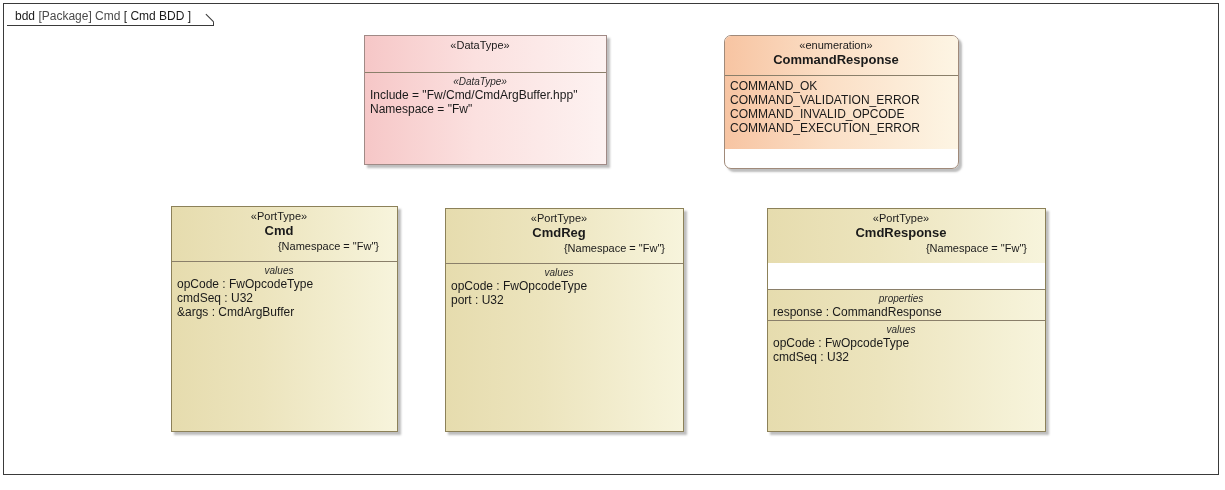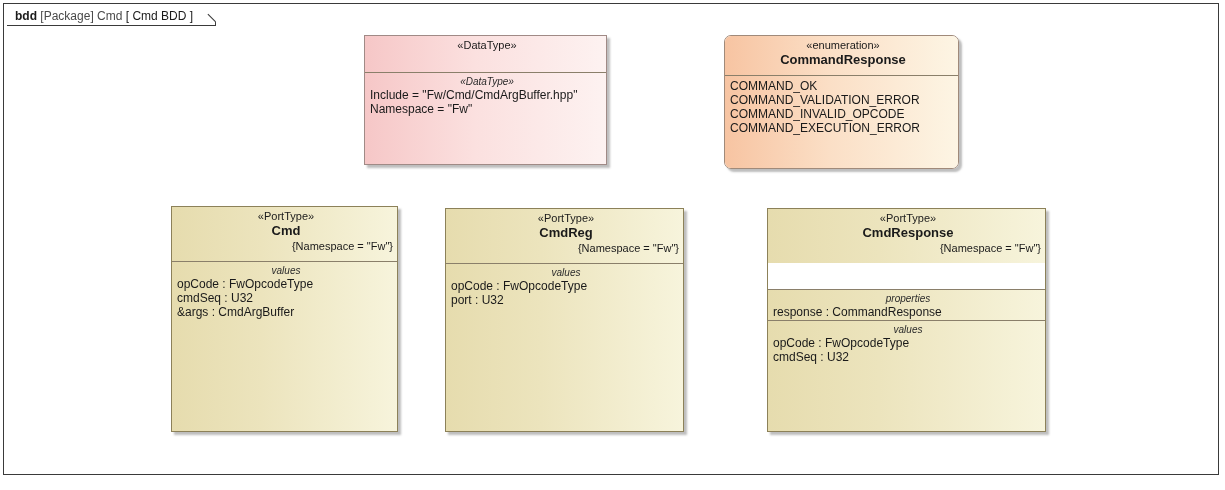--- a/index.html
+++ b/index.html
@@ -49,34 +49,34 @@
     position: absolute;
     right: -1px;
     top: -1px;
     width: 11px;
     height: 11px;
     background: #ffffff;
     border-left: 1px solid #3a3a3a;
     transform: rotate(-45deg);
     transform-origin: top right;
   }
-  #frame-label .kw { font-weight: bold; }
+  #frame-label .kw { font-weight: normal; }
   #frame-label .pk { color: #4a4a4a; }
 
   
   .block {
     position: absolute;
     box-sizing: border-box;
     border: 1px solid #8a7f6a;
     box-shadow: 3px 3px 2px rgba(110,110,110,0.45);
     overflow: hidden;
   }
   .compartment {
     box-sizing: border-box;
-    padding: 2px 2px 3px 5px;
+    padding: 2px 16px 3px 5px;
     position: relative;
   }
   .compartment + .compartment {
     border-top: 1px solid #8a7f6a;
   }
 
   .stereotype {
     text-align: center;
     font-size: 11px;
     color: #1a1a1a;
@@ -154,21 +154,21 @@
       <div class="feature">Include = "Fw/Cmd/CmdArgBuffer.hpp"</div>
       <div class="feature">Namespace = "Fw"</div>
     </div>
   </div>
 
   <div class="block theme-enumeration" style="left:720px; top:31px; width:235px; height:134px;border-radius:7px;">
     <div class="compartment" style="height:39px;">
       <div class="stereotype">«enumeration»</div>
       <div class="blockname">CommandResponse</div>
     </div>
-    <div class="compartment" style="height:95px; padding-top:3px;">
+    <div class="compartment" style="height:74px; padding-top:3px;">
       <div class="enumlit">COMMAND_OK</div>
       <div class="enumlit">COMMAND_VALIDATION_ERROR</div>
       <div class="enumlit">COMMAND_INVALID_OPCODE</div>
       <div class="enumlit">COMMAND_EXECUTION_ERROR</div>
     </div>
   </div>
 
   <div class="block theme-porttype" style="left:167px; top:202px; width:227px; height:226px;">
     <div class="compartment" style="height:54px;">
       <div class="stereotype">«PortType»</div>

